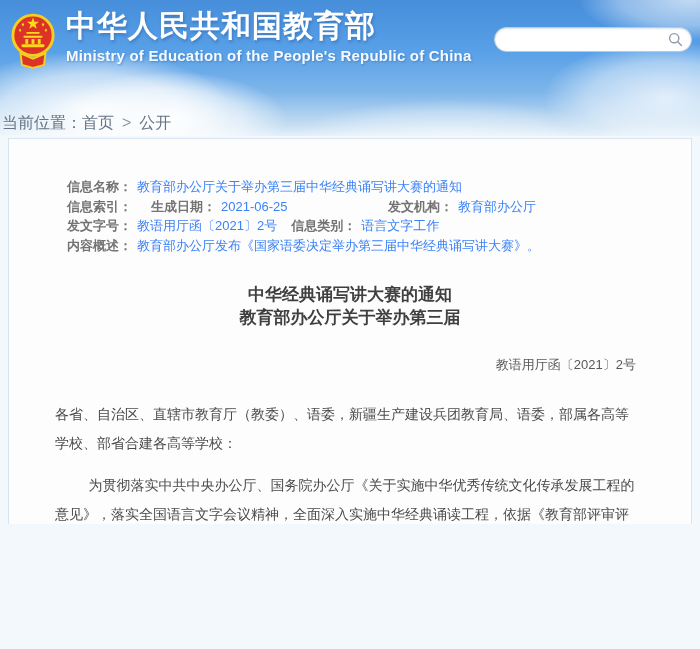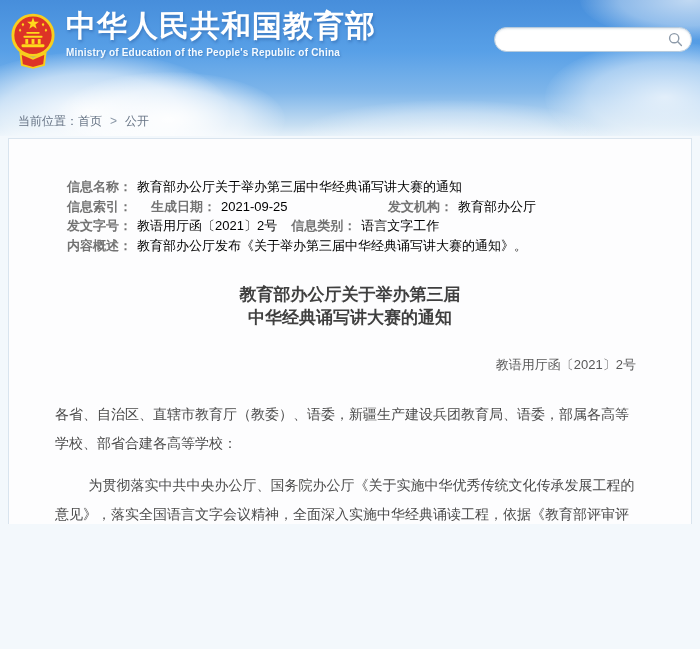--- a/index.html
+++ b/index.html
@@ -26,53 +26,53 @@
   .cloud.c5{ left:300px; top:100px; width:300px; height:70px; opacity:.5; }
 
   .brand{ position:absolute; left:10px; top:8px; display:flex; align-items:flex-start; }
   .emblem{ width:46px; height:60px; display:block; margin-top:3px; }
   .brand-text{ margin-left:10px; }
   .site-title{
     color:#ffffff; font-weight:bold; font-size:30px; letter-spacing:1px;
     text-shadow:1px 2px 3px rgba(35,85,150,0.45); line-height:36px;
   }
   .site-subtitle{
-    color:#f4faff; font-size:10px; font-weight:bold; margin-top:3px; letter-spacing:.2px;
+    color:#f4faff; font-size:15px; font-weight:bold; margin-top:3px; letter-spacing:.2px;
     text-shadow:1px 1px 2px rgba(35,85,150,0.4);
   }
 
   .searchbox{
     position:absolute; right:8px; top:27px; width:198px; height:25px;
     background:#ffffff; border:1px solid #b7cbdd; border-radius:13px;
     display:flex; align-items:center; padding:0 8px 0 12px;
     box-shadow:inset 0 1px 2px rgba(120,150,180,.25);
   }
   .searchbox input{
     flex:1; min-width:0; border:none; outline:none; background:transparent;
     font-size:12px; color:#444; font-family:"Liberation Sans", sans-serif;
   }
   .search-icon{ width:15px; height:15px; display:block; cursor:pointer; }
 
   .breadcrumb{
-    position:absolute; left:18px; top:113px; font-size:12px; color:#667384;text-align:center;
+    position:absolute; left:2px; top:113px; font-size:16px; color:#667384;text-align:center;
   }
   .breadcrumb a{ color:#667384; text-decoration:none; cursor:pointer; }
   .breadcrumb .sep{ margin:0 8px; color:#8a97a6; }
 
   
   .content-box{
     margin:2px 8px 0 8px; min-height:511px;
     background:#fdfdfe; border:1px solid #d9e4ee; border-bottom:none;
     padding:38px 0 20px 0;
   }
 
   .meta{ padding:0 55px 0 58px; font-size:13px; color:#666666; }
   .meta-row{ display:flex; align-items:baseline; line-height:19.5px; white-space:nowrap; }
   .meta-label{ font-weight:bold; color:#737373; margin-right:5px; flex:none; }
-  .meta-value{ color:#000000; }
+  .meta-value{ color:#3b82f6; }
   .meta-pair{ display:flex; align-items:baseline;justify-content:center; }
   .gap{ margin-left:14px; }
   .push-right{ margin-left:auto; margin-right:100px; }
 
   .doc-title{ margin-top:28px; text-align:center; font-size:17px; font-weight:bold;
     color:#3f3f3f; line-height:23px; }
 
   .doc-number{ margin-top:27px; padding-right:55px; text-align:right;
     font-size:13px; color:#585858; }
 
@@ -137,46 +137,46 @@
       <div class="meta-row">
         <span class="meta-label">信息名称：</span>
         <span class="meta-value">教育部办公厅关于举办第三届中华经典诵写讲大赛的通知</span>
       </div>
       <div class="meta-row">
         <span class="meta-pair">
           <span class="meta-label">信息索引：</span>
         </span>
         <span class="meta-pair gap">
           <span class="meta-label">生成日期：</span>
-          <span class="meta-value">2021-09-25</span>
+          <span class="meta-value">2021-06-25</span>
         </span>
         <span class="meta-pair push-right">
           <span class="meta-label">发文机构：</span>
           <span class="meta-value">教育部办公厅</span>
         </span>
       </div>
       <div class="meta-row">
         <span class="meta-pair">
           <span class="meta-label">发文字号：</span>
           <span class="meta-value">教语用厅函〔2021〕2号</span>
         </span>
         <span class="meta-pair gap">
           <span class="meta-label">信息类别：</span>
           <span class="meta-value">语言文字工作</span>
         </span>
       </div>
       <div class="meta-row">
         <span class="meta-label">内容概述：</span>
-        <span class="meta-value">教育部办公厅发布《关于举办第三届中华经典诵写讲大赛的通知》。</span>
+        <span class="meta-value">教育部办公厅发布《国家语委决定举办第三届中华经典诵写讲大赛》。</span>
       </div>
     </section>
 
     <h1 class="doc-title">
+      <div>中华经典诵写讲大赛的通知</div>
       <div>教育部办公厅关于举办第三届</div>
-      <div>中华经典诵写讲大赛的通知</div>
     </h1>
 
     <div class="doc-number">教语用厅函〔2021〕2号</div>
 
     <div class="doc-body">
       <p class="addressee">各省、自治区、直辖市教育厅（教委）、语委，新疆生产建设兵团教育局、语委，部属各高等学校、部省合建各高等学校：</p>
       <p class="para">为贯彻落实中共中央办公厅、国务院办公厅《关于实施中华优秀传统文化传承发展工程的意见》，落实全国语言文字会议精神，全面深入实施中华经典诵读工程，依据《教育部评审评比评估和竞赛清单》，教育部、国家语委决定举办第三届中华经典诵写讲大赛。现将有关事项通知如下。</p>
       <h2 class="section-heading">一、活动宗旨</h2>
       <p class="section-para">雅言传承文明，经典浸润人生。中华经典诵写讲大赛以诠释中华优秀文化内涵、彰显中华语言文化魅力、弘扬中国精神为目标，通过竞赛方式引导社会大众特别是广大青少年亲近中华经典，提高规范使用国家通用语言文字的</p>
     </div>

